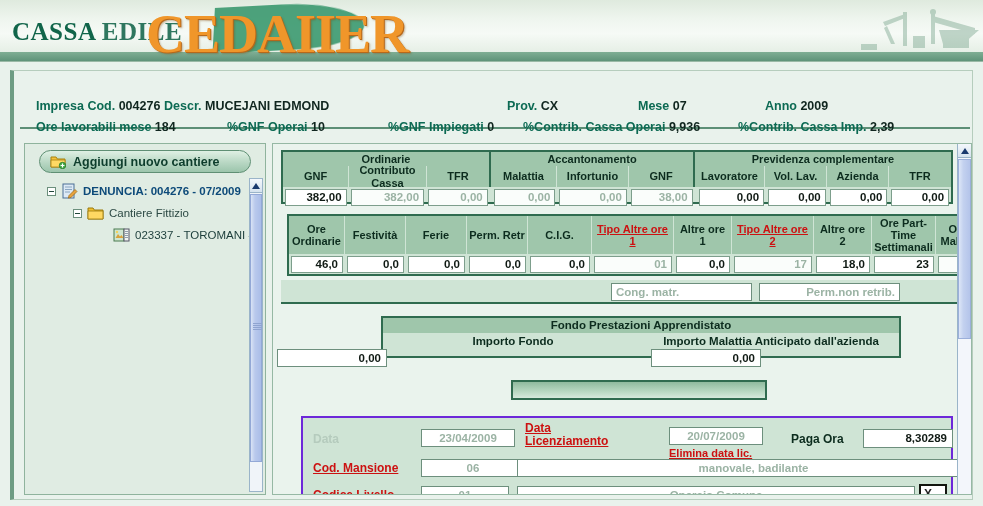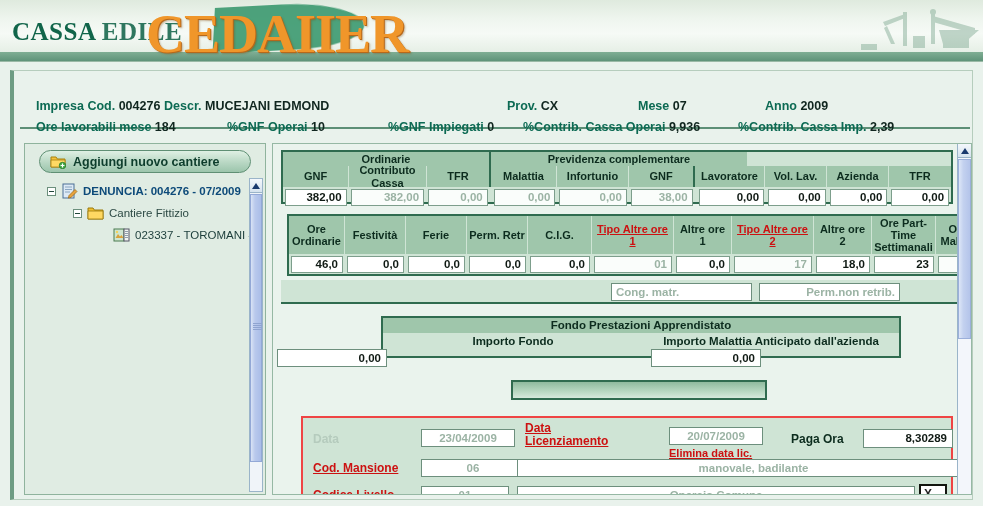--- a/index.html
+++ b/index.html
@@ -243,21 +243,21 @@
 
   .greenbar {
     position: absolute;
     border: 2px solid #2f6b4f;
     background: linear-gradient(to bottom,#8fba9e,#b8d8c2 60%,#d6e9dc);
   }
 
   
   .bform {
     position: absolute;
-    border: 2px solid #ef4444;
+    border: 2px solid #6d28d9;
     background: #cfe4d5;
     font-size: 12px;
     padding-left: 12px;
   }
   .bf-lab {
     position: absolute; font-weight: bold; font-size: 12px;
   }
   .bf-in {
     position: absolute;
     background: #fff; border: 1px solid #6d8f7d;
@@ -410,20 +410,21 @@
           <div class="grip"></div>
         </div>
       </div>
     </div>
 
     <div class="main">
 
       <div class="tbl" style="left:8px; top:6px; width:672px; height:54px;">
         <div class="trow" style="height:14px;">
           <div class="group-hdr" style="width:208px;">Ordinarie</div>
+          <div class="group-hdr" style="width:204px;">Accantonamento</div>
           <div class="group-hdr last" style="width:256px;">Previdenza complementare</div>
         </div>
         <div class="trow" style="height:21px;">
           <div class="th" style="width:66px;">GNF</div>
           <div class="th" style="width:78px;">Contributo Cassa</div>
           <div class="th" style="width:64px; border-right:2px solid #2f6b4f;">TFR</div>
           <div class="th" style="width:66px;">Malattia</div>
           <div class="th" style="width:72px;">Infortunio</div>
           <div class="th" style="width:66px; border-right:2px solid #2f6b4f;">GNF</div>
           <div class="th" style="width:70px;">Lavoratore</div>

